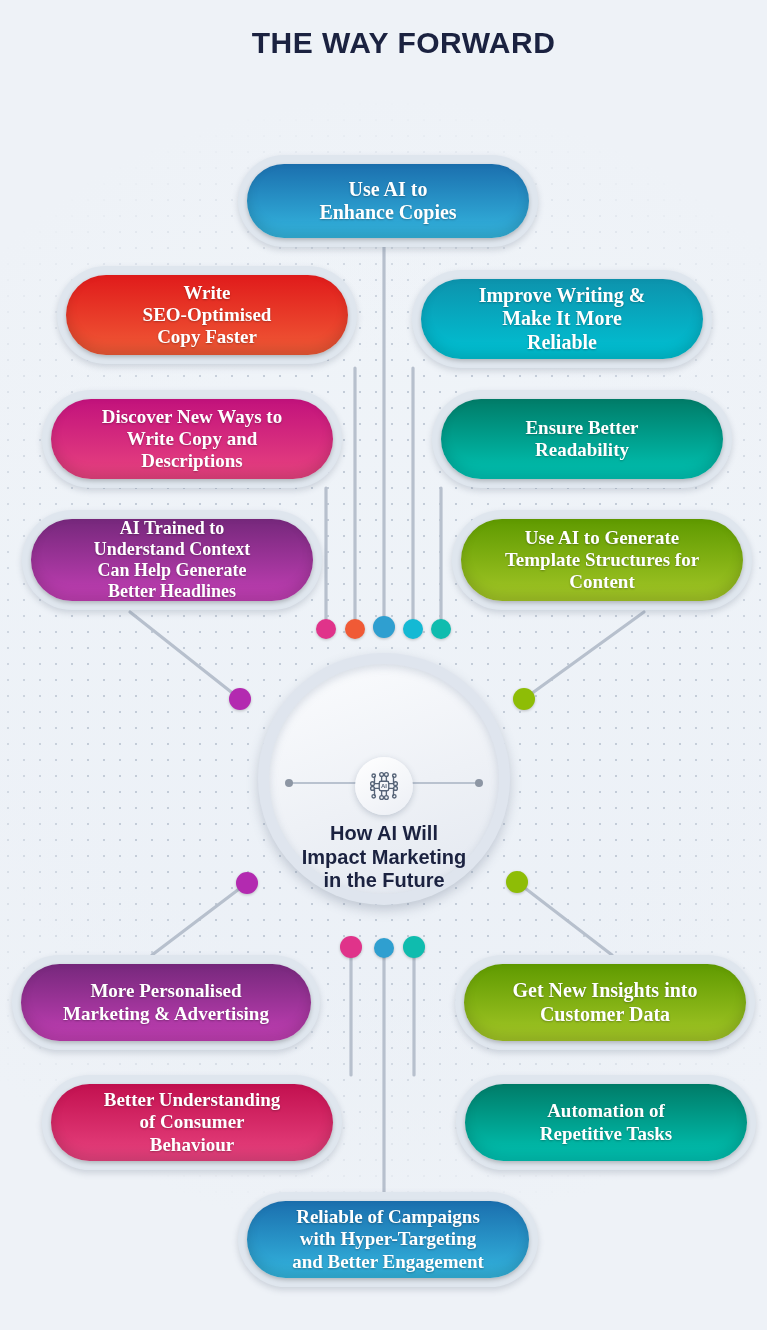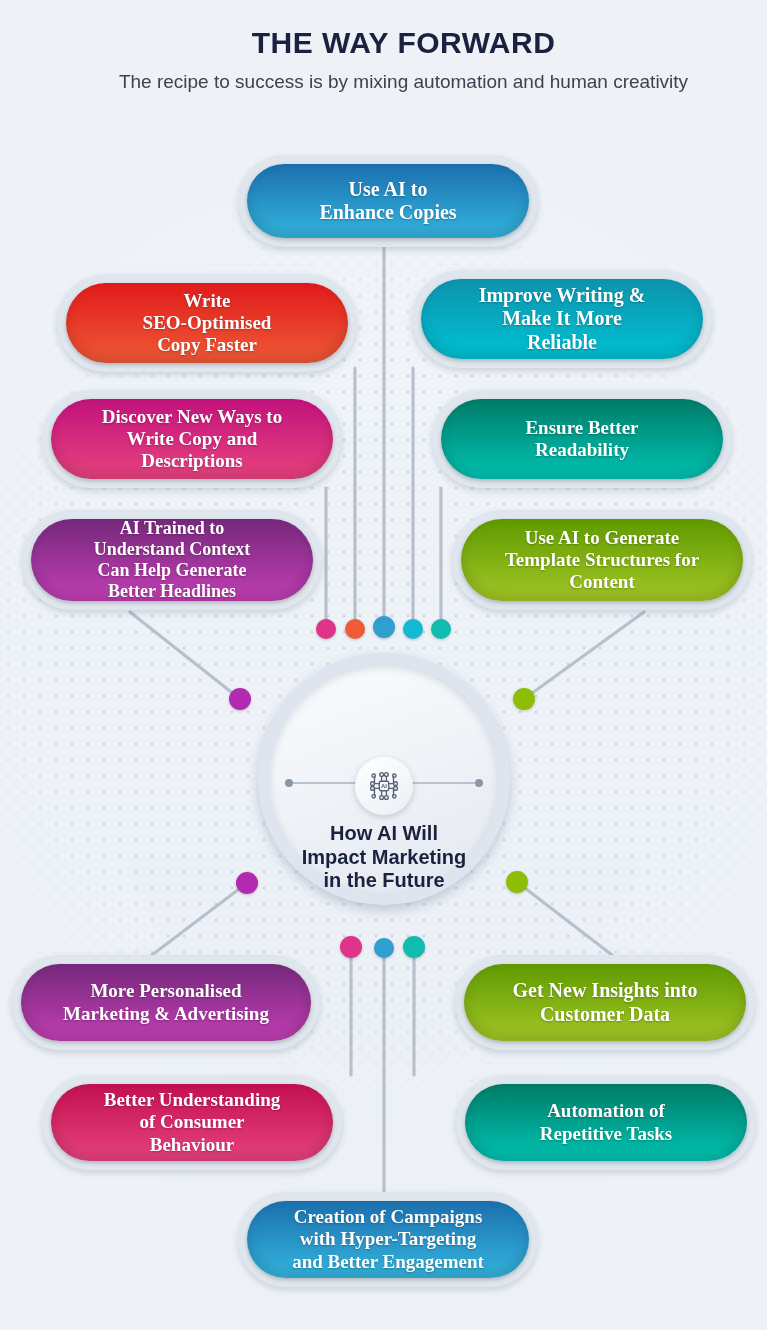--- a/index.html
+++ b/index.html
@@ -100,21 +100,20 @@
   svg.wires{position:absolute;left:0;top:0;width:767px;height:1330px;pointer-events:none;}
   .dot{position:absolute;border-radius:50%;box-shadow:0 1px 3px rgba(0,0,0,.22);}
 </style>
 </head>
 <body>
 
 <div id="stage">
 
   <div class="hdr">
     <h1>THE WAY FORWARD</h1>
-    <p>The recipe to success is by mixing automation and human creativity</p>
   </div>
 
   <svg class="wires" viewBox="0 0 767 1330">
     <g stroke="#b7c0cd" stroke-width="3.2" fill="none" stroke-linecap="round">
 
       <path d="M326 488 L326 629"></path>
       <path d="M355 368 L355 629"></path>
       <path d="M384 247 L384 627"></path>
       <path d="M413 368 L413 629"></path>
       <path d="M441 488 L441 629"></path>
@@ -159,21 +158,21 @@
     </div>
   </div>
 
   <div id="pill-layer">
       <div class="pill" style="left: 238px; top: 155px; width: 300px; height: 92px;">
         <div class="inner" style="background: linear-gradient(rgb(27, 111, 174) 0%, rgb(52, 182, 223) 100%);">
           <div class="txt" style="font-size: 20px;">Use AI to
 Enhance Copies</div>
         </div>
       </div>
-      <div class="pill" style="left: 57px; top: 274px; width: 300px; height: 98px;">
+      <div class="pill" style="left: 57px; top: 266px; width: 300px; height: 98px;">
         <div class="inner" style="background: linear-gradient(rgb(224, 27, 27) 0%, rgb(240, 90, 54) 100%);">
           <div class="txt" style="font-size: 19px;">Write
 SEO-Optimised
 Copy Faster</div>
         </div>
       </div>
       <div class="pill" style="left: 412px; top: 270px; width: 300px; height: 98px;">
         <div class="inner" style="background: linear-gradient(rgb(13, 147, 173) 0%, rgb(0, 194, 212) 100%);">
           <div class="txt" style="font-size: 20px;">Improve Writing &amp;
 Make It More
@@ -228,21 +227,21 @@
         </div>
       </div>
       <div class="pill" style="left: 456px; top: 1075px; width: 300px; height: 95px;">
         <div class="inner" style="background: linear-gradient(rgb(0, 124, 104) 0%, rgb(0, 196, 180) 100%);">
           <div class="txt" style="font-size: 19px;">Automation of
 Repetitive Tasks</div>
         </div>
       </div>
       <div class="pill" style="left: 238px; top: 1192px; width: 300px; height: 95px;">
         <div class="inner" style="background: linear-gradient(rgb(27, 111, 174) 0%, rgb(52, 182, 223) 100%);">
-          <div class="txt" style="font-size: 19px;">Creation of Campaigns
+          <div class="txt" style="font-size: 19px;">Reliable of Campaigns
 with Hyper-Targeting
 and Better Engagement</div>
         </div>
       </div>
     </div>
   <div id="dot-layer">
       <div class="dot" style="left: 316px; top: 619px; width: 20px; height: 20px; background: rgb(224, 51, 138);"></div>
       <div class="dot" style="left: 345px; top: 619px; width: 20px; height: 20px; background: rgb(240, 90, 54);"></div>
       <div class="dot" style="left: 373px; top: 616px; width: 22px; height: 22px; background: rgb(47, 159, 208);"></div>
       <div class="dot" style="left: 403px; top: 619px; width: 20px; height: 20px; background: rgb(20, 185, 212);"></div>

